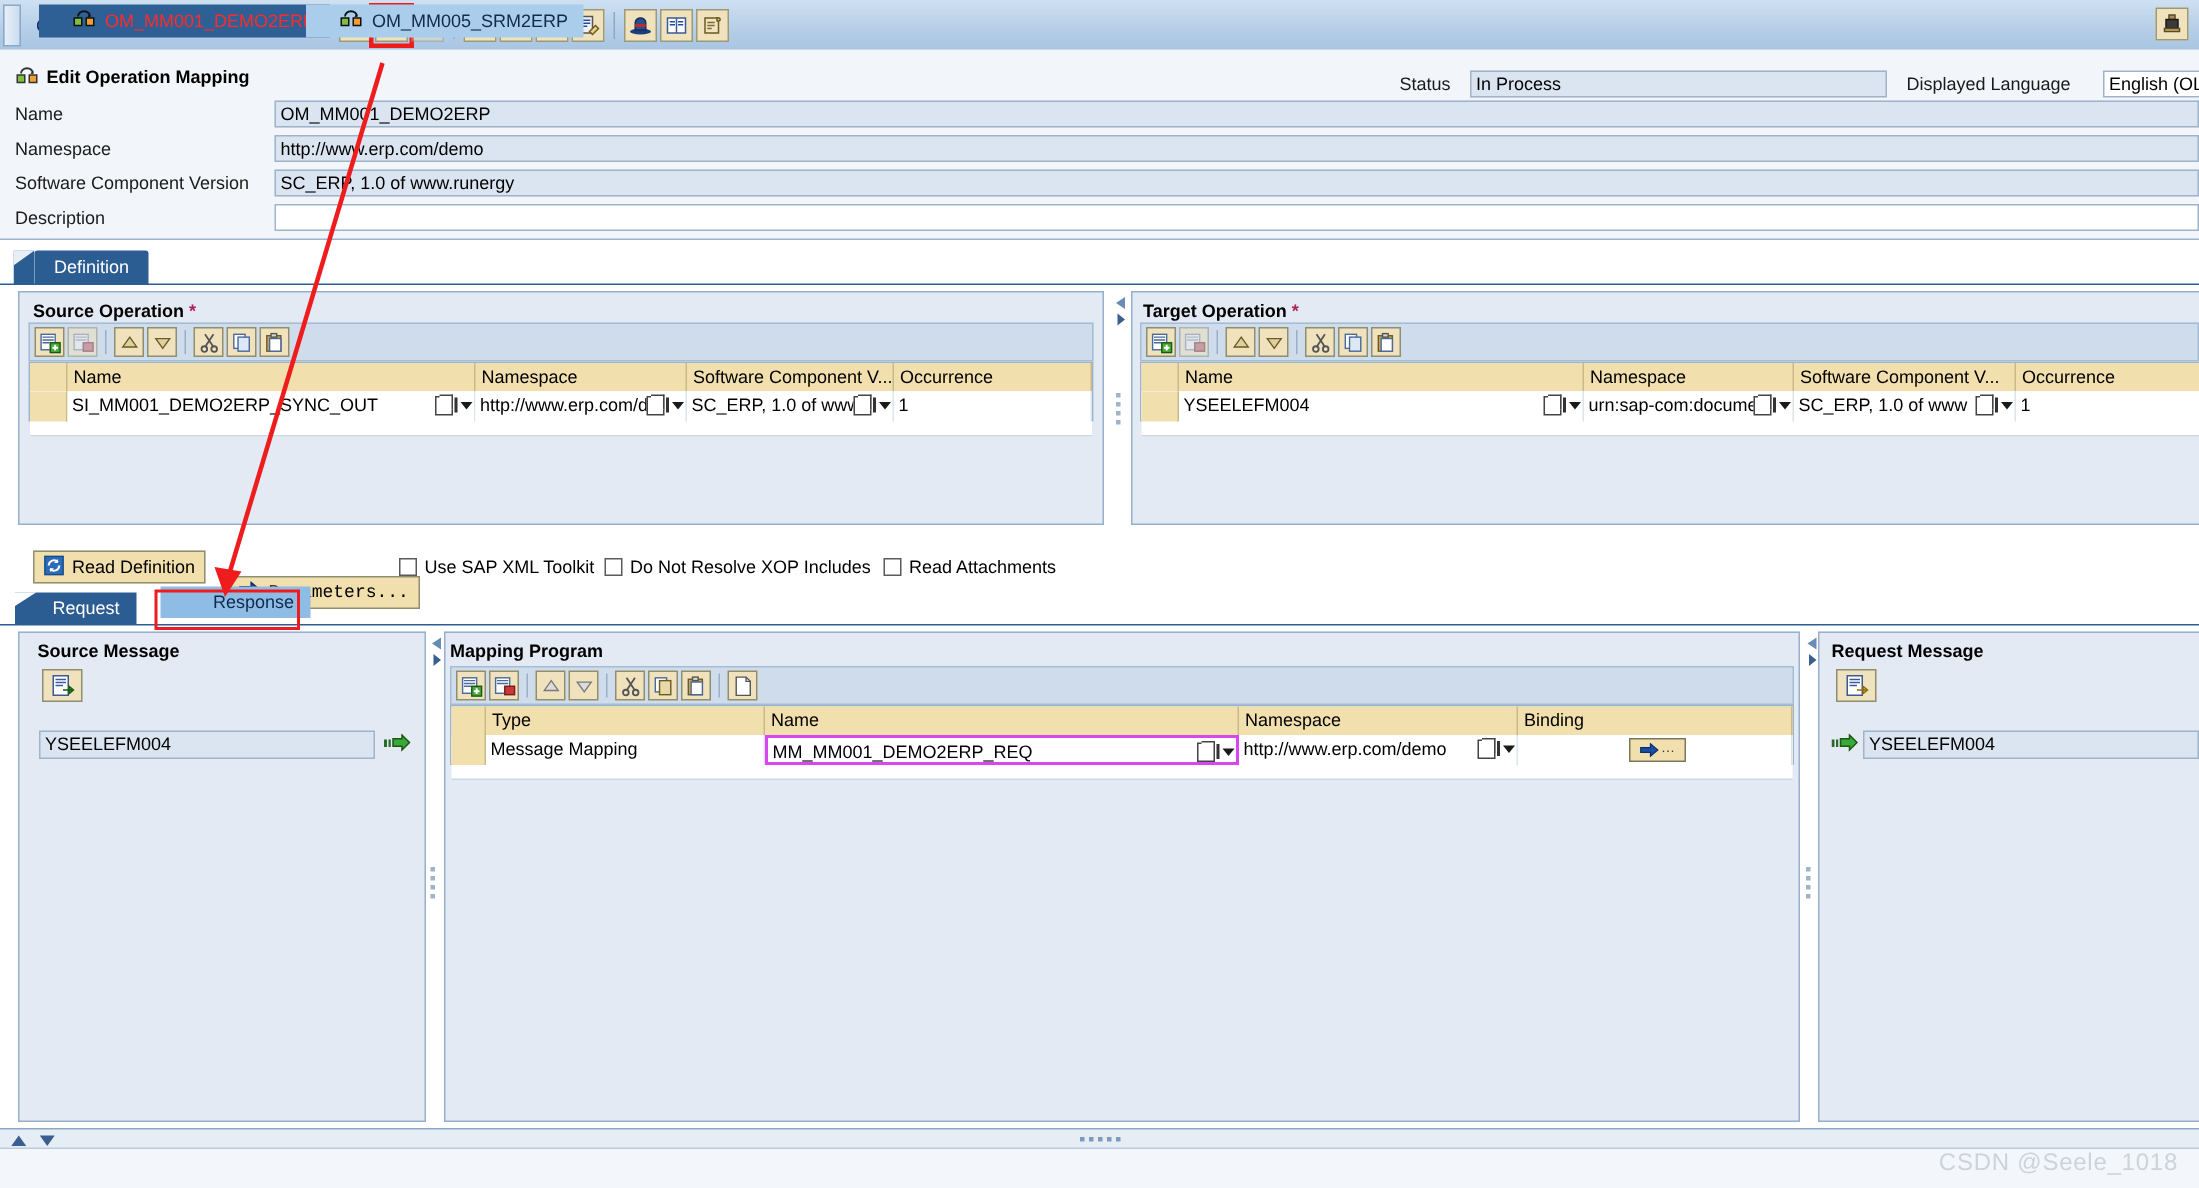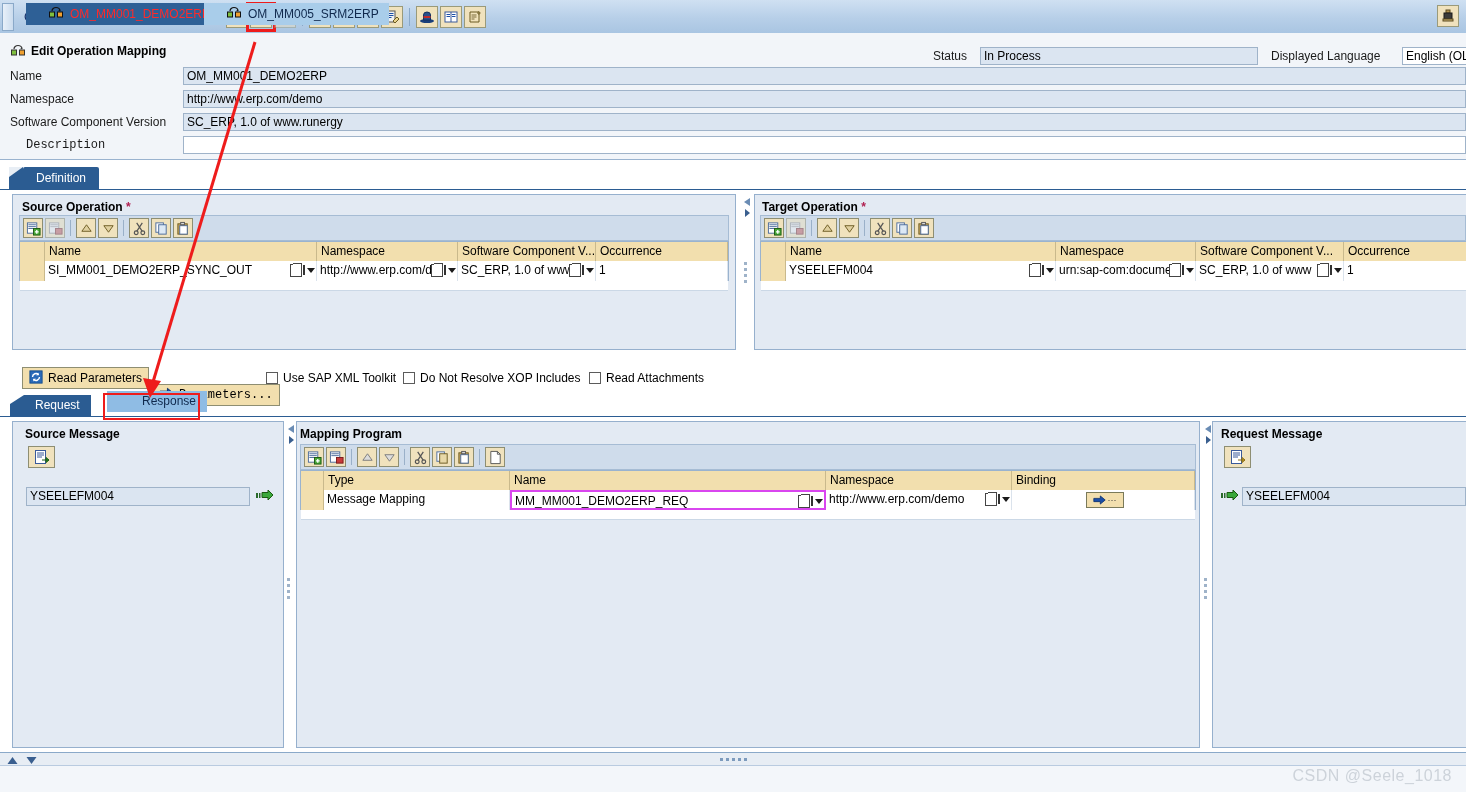--- a/index.html
+++ b/index.html
@@ -333,21 +333,21 @@
 
     <span class="lbl" style="left:10px; top:36px;">Name</span>
     <div class="fld" style="left:183px; top:34px; width:1283px;">OM_MM001_DEMO2ERP</div>
 
     <span class="lbl" style="left:10px; top:59px;">Namespace</span>
     <div class="fld" style="left:183px; top:57px; width:1283px;">http://www.erp.com/demo</div>
 
     <span class="lbl" style="left:10px; top:82px;">Software Component Version</span>
     <div class="fld" style="left:183px; top:80px; width:1283px;">SC_ERP, 1.0 of www.runergy</div>
 
-    <span class="lbl" style="left:26px; top:105px;font-family:Liberation Mono, monospace;">Description</span>
+    <span class="lbl" style="left:10px; top:105px;">Description</span>
     <div class="fld white" style="left:183px; top:103px; width:1283px;"></div>
 
     <span class="lbl" style="left:933px; top:16px;">Status</span>
     <div class="fld" style="left:980px; top:14px; width:278px;">In Process</div>
 
     <span class="lbl" style="left:1271px; top:16px;">Displayed Language</span>
     <div class="fld white" style="left:1402px; top:14px; width:90px;">English (OL)</div>
   </div>
 
   <div class="tabstrip">
@@ -570,21 +570,21 @@
   <div class="pbtn" style="position:absolute; left:22px; top:367px;">
     <span>
       <svg width="14" height="14" viewBox="0 0 16 16">
           <rect x="1" y="1" width="14" height="14" fill="#2a6ab8" stroke="#124a8a"></rect>
           <path d="M4 8a4 4 0 017-2.6" fill="none" stroke="#fff" stroke-width="1.6"></path>
           <path d="M12 8a4 4 0 01-7 2.6" fill="none" stroke="#fff" stroke-width="1.6"></path>
           <path d="M11 3v3h-3z" fill="#fff"></path>
           <path d="M5 13v-3h3z" fill="#fff"></path>
         </svg>
     </span>
-    <span>Read Parameters</span>
+    <span>Read Definition</span>
   </div>
   <div class="pbtn" style="position:absolute; left:152px; top:384px;font-family:Liberation Mono, monospace;">
     <span>
       <svg width="15" height="12" viewBox="0 0 16 12">
           <path d="M1 4h8V1l6 5-6 5V8H1z" fill="#1a4ea8" stroke="#0b2f6b"></path>
         </svg>
     </span>
     <span>Parameters...</span>
   </div>
 

